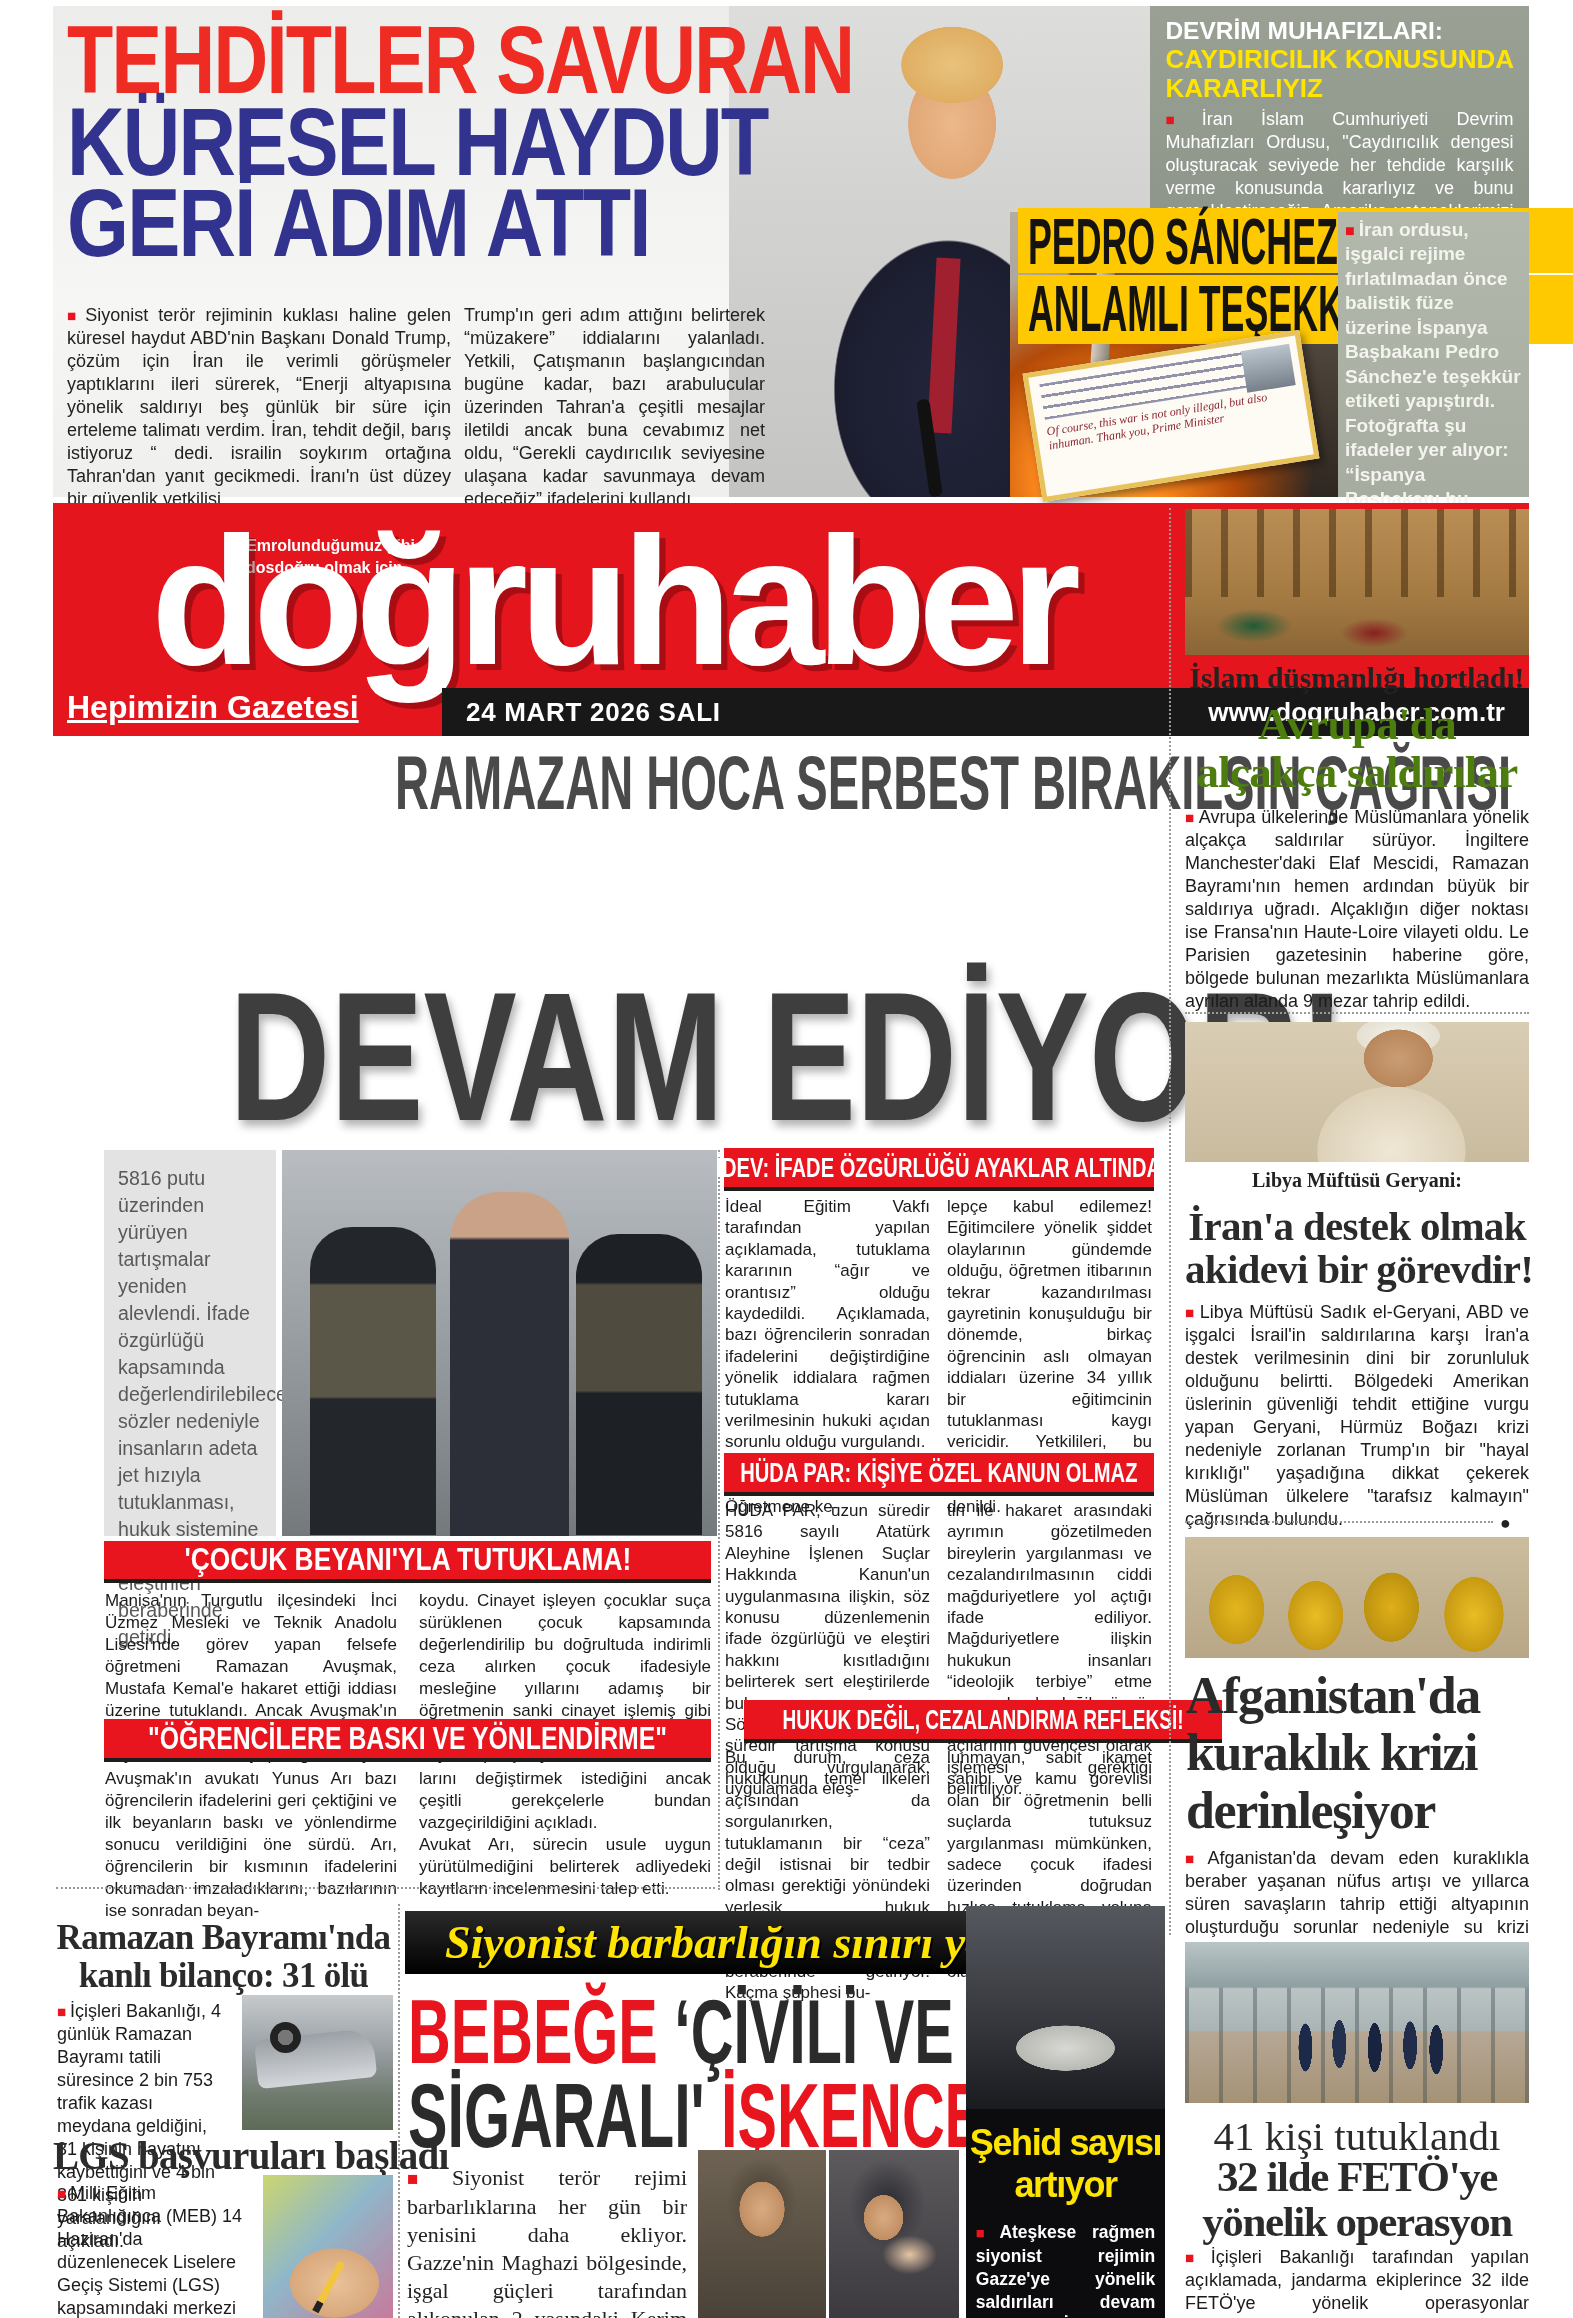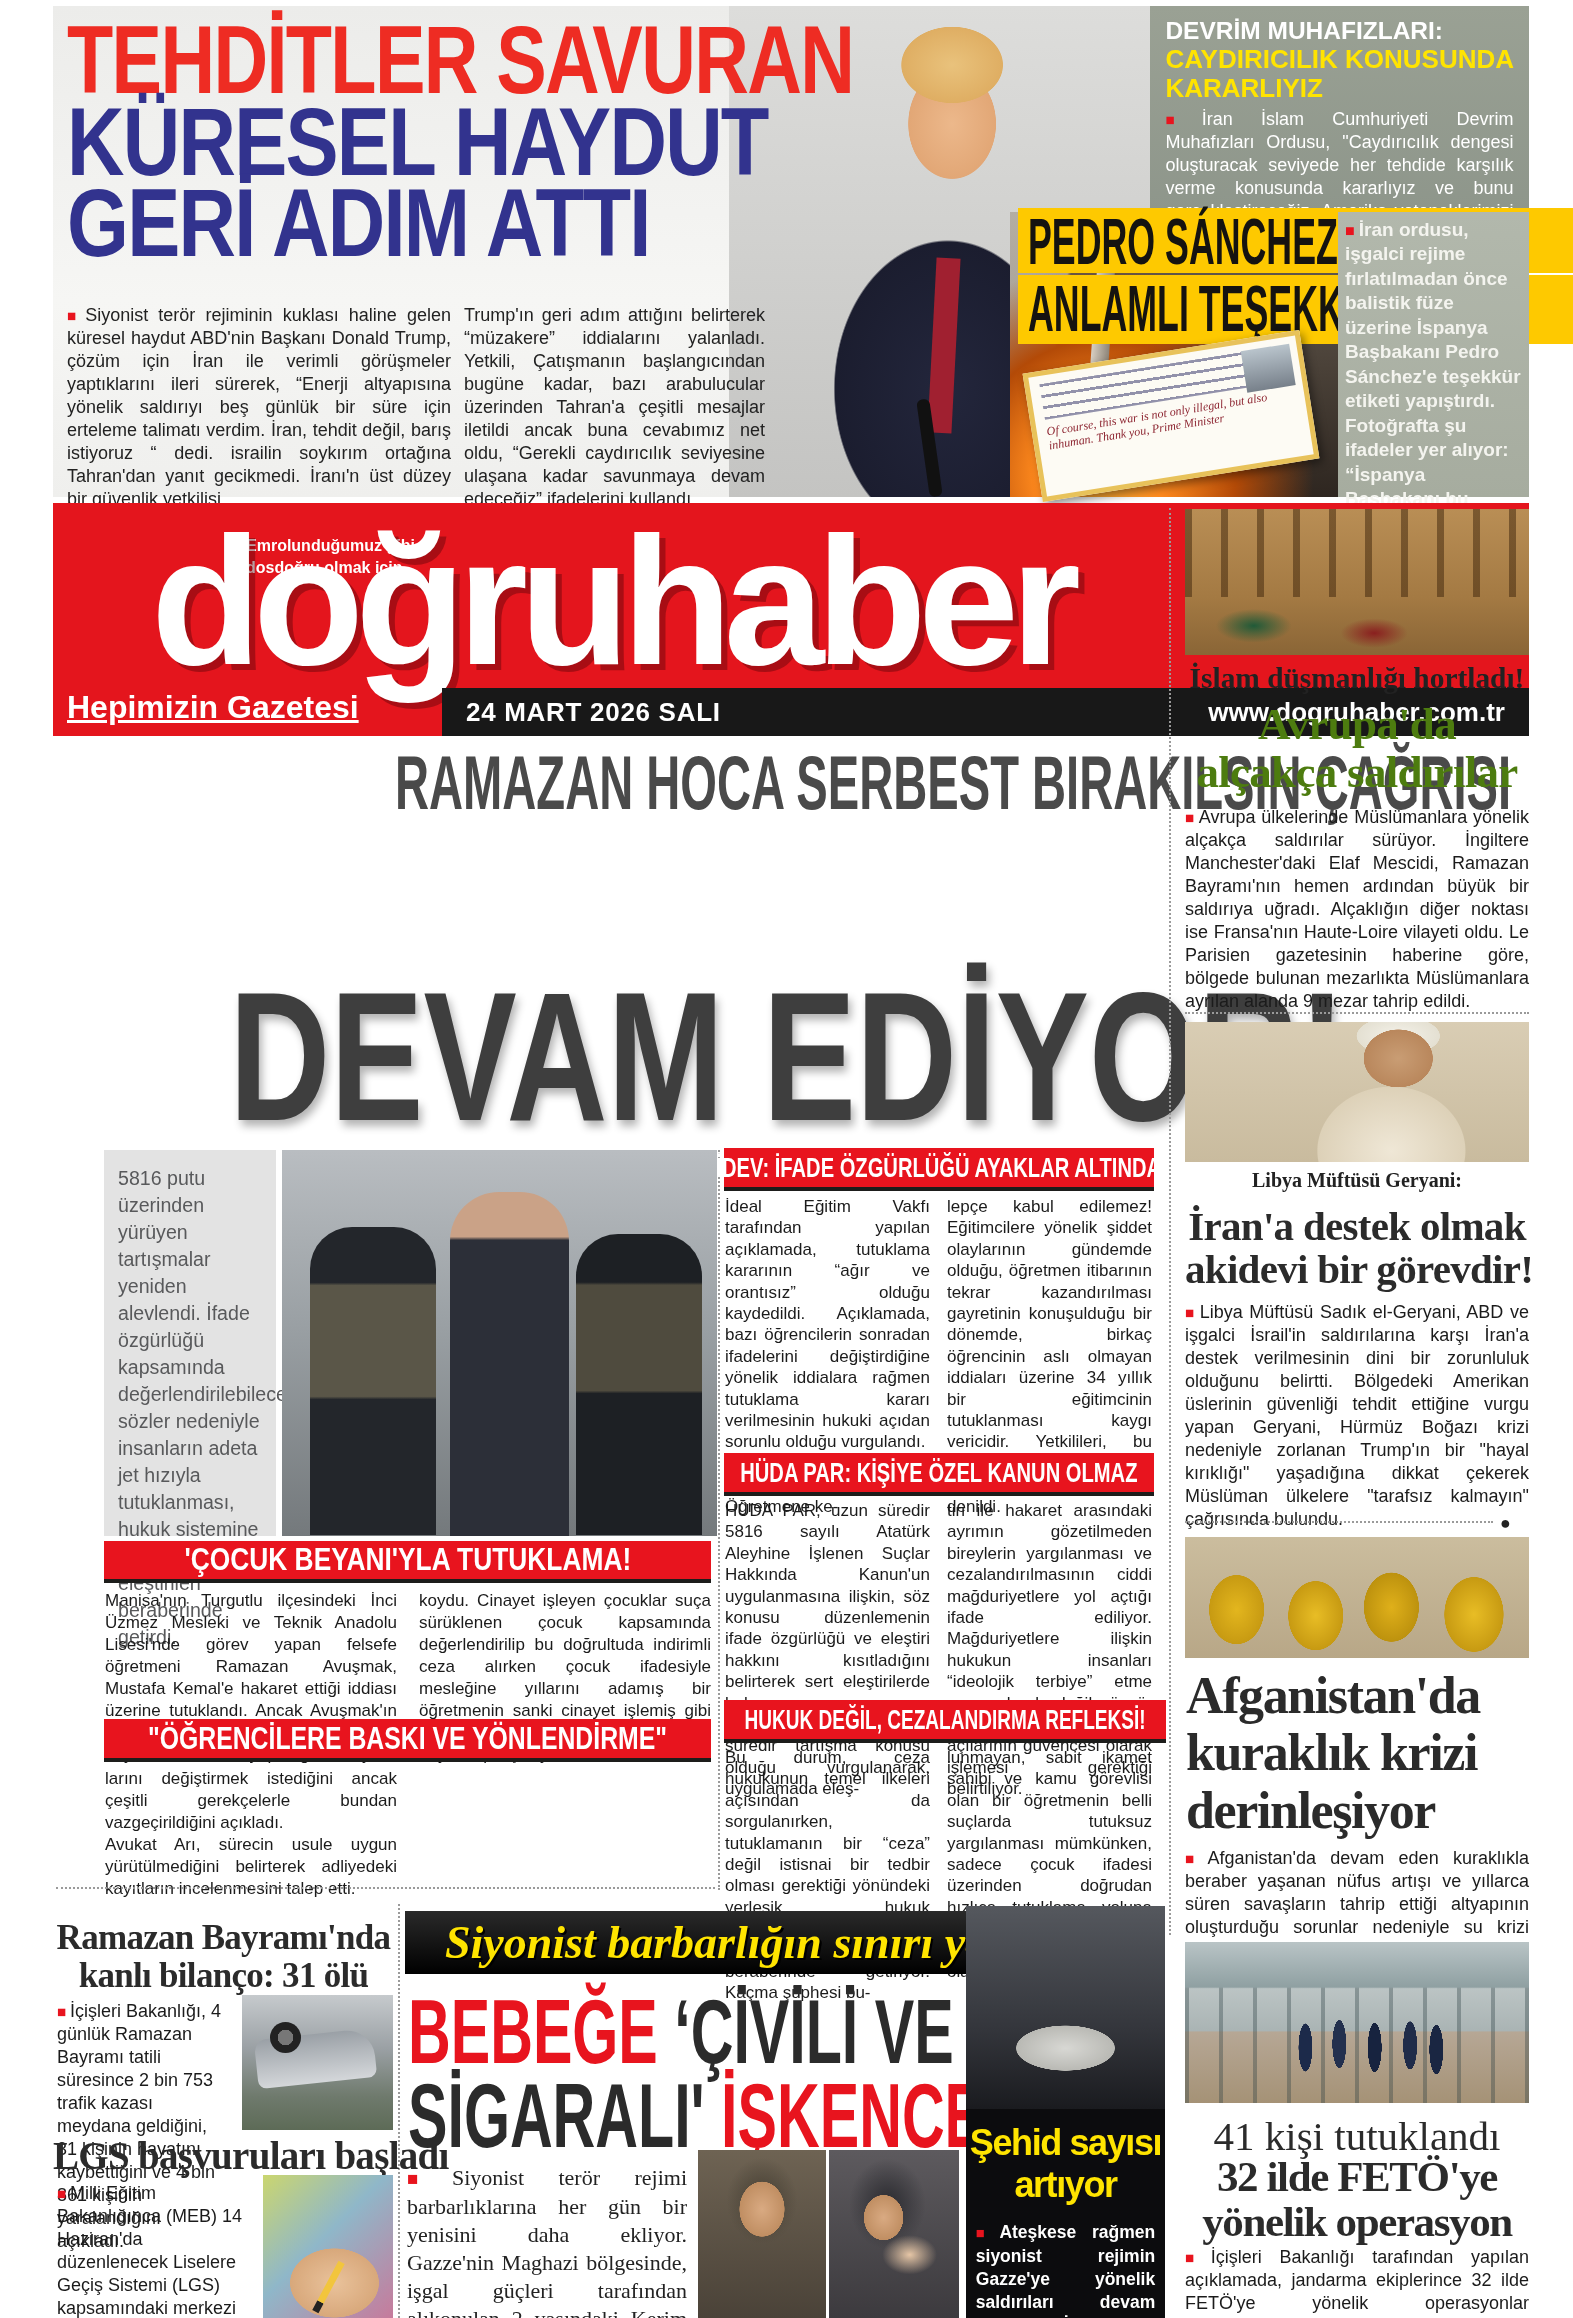--- a/index.html
+++ b/index.html
@@ -131,20 +131,21 @@
   </div>
   <div class="abs cols" style="left:105px;top:1590px;width:606px;">
     <div class="just" style="width:292px;font-size:17px;line-height:22px;">Manisa'nın Turgutlu ilçesindeki İnci Üzmez Mesleki ve Teknik Anadolu Lisesi'nde görev yapan felsefe öğretmeni Ramazan Avuşmak, Mustafa Kemal'e hakaret ettiği iddiası üzerine tutuklandı. Ancak Avuşmak'ın ifadesi ve şikayetçi öğrencilerin beyanı büyük bir haksızlık yapıldığını ortaya</div>
     <div class="just" style="width:292px;font-size:17px;line-height:22px;">koydu. Cinayet işleyen çocuklar suça sürüklenen çocuk kapsamında değerlendirilip bu doğrultuda indirimli ceza alırken çocuk ifadesiyle mesleğine yıllarını adamış bir öğretmenin sanki cinayet işlemiş gibi olağanüstü bir hızla tutuklanması büyük tepki çekiyor.</div>
   </div>
 
   <div class="abs rbanner" style="left:104px;top:1719px;width:607px;height:39px;font-size:31px;">
     <span class="sqzc" style="transform:scaleX(.8);white-space:nowrap;">"ÖĞRENCİLERE BASKI VE YÖNLENDİRME"</span>
   </div>
   <div class="abs cols" style="left:105px;top:1768px;width:606px;">
+    <div class="just pre" style="width:292px;font-size:17px;line-height:22px;">Avuşmak'ın avukatı Yunus Arı bazı öğrencilerin ifadelerini geri çektiğini ve ilk beyanların baskı ve yönlendirme sonucu verildiğini öne sürdü. Arı, öğrencilerin bir kısmının ifadelerini okumadan imzaladıklarını, bazılarının ise sonradan beyan-</div>
     <div class="just pre" style="width:292px;font-size:17px;line-height:22px;">larını değiştirmek istediğini ancak çeşitli gerekçelerle bundan vazgeçirildiğini açıkladı.
 Avukat Arı, sürecin usule uygun yürütülmediğini belirterek adliyedeki kayıtların incelenmesini talep etti.</div>
   </div>
 
   <div class="abs dot-h" style="left:56px;top:1887px;width:659px;"></div>
 
   <div class="abs dot-v" style="left:718px;top:1150px;height:740px;"></div>
 
   <div class="abs rbanner" style="left:724px;top:1148px;width:430px;height:39px;font-size:28px;">
     <span class="sqzc" style="transform:scaleX(.72);white-space:nowrap;">İDEV: İFADE ÖZGÜRLÜĞÜ AYAKLAR ALTINDA</span>
@@ -157,21 +158,21 @@
 
   <div class="abs rbanner" style="left:724px;top:1453px;width:430px;height:39px;font-size:28px;">
     <span class="sqzc" style="transform:scaleX(.72);white-space:nowrap;">HÜDA PAR: KİŞİYE ÖZEL KANUN OLMAZ</span>
   </div>
   <div class="abs cols" style="left:725px;top:1500px;width:427px;">
     <div class="just pre" style="width:205px;font-size:17px;line-height:21.4px;">HÜDA PAR, uzun süredir 5816 sayılı Atatürk Aleyhine İşlenen Suçlar Hakkında Kanun'un uygulanmasına ilişkin, söz konusu düzenlemenin ifade özgürlüğü ve eleştiri hakkını kısıtladığını belirterek sert eleştirilerde bulunuyor.
 Söz konusu kanunun uzun süredir tartışma konusu olduğu vurgulanarak, uygulamada eleş-</div>
     <div class="just" style="width:205px;font-size:17px;line-height:21.4px;">tiri ile hakaret arasındaki ayrımın gözetilmeden bireylerin yargılanması ve cezalandırılmasının ciddi mağduriyetlere yol açtığı ifade ediliyor. Mağduriyetlere ilişkin hukukun insanları “ideolojik terbiye” etme aracı olarak değil, özgür düşüncenin ve farklı bakış açılarının güvencesi olarak işlemesi gerektiği belirtiliyor.</div>
   </div>
 
-  <div class="abs rbanner" style="left:724px;top:1700px;width:442px;height:39px;font-size:28px;">
+  <div class="abs rbanner" style="left:744px;top:1700px;width:478px;height:39px;font-size:28px;">
     <span class="sqzc" style="transform:scaleX(.68);white-space:nowrap;">HUKUK DEĞİL, CEZALANDIRMA REFLEKSİ!</span>
   </div>
   <div class="abs cols" style="left:725px;top:1747px;width:427px;">
     <div class="just" style="width:205px;font-size:17px;line-height:21.4px;">Bu durum, ceza hukukunun temel ilkeleri açısından da sorgulanırken, tutuklamanın bir “ceza” değil istisnai bir tedbir olması gerektiği yönündeki yerleşik hukuk yaklaşımının ihlal edildiği yönündeki eleştirileri beraberinde getiriyor. Kaçma şüphesi bu-</div>
     <div class="just" style="width:205px;font-size:17px;line-height:21.4px;">lunmayan, sabit ikamet sahibi ve kamu görevlisi olan bir öğretmenin belli suçlarda tutuksuz yargılanması mümkünken, sadece çocuk ifadesi üzerinden doğrudan hızlıca tutuklama yoluna gidilmesi “hukuki değil, cezalandırma refleksi” olarak yorumlanıyor.</div>
   </div>
 
   <div class="abs dot-h" style="left:724px;top:1924px;width:430px;"></div>
 
   <div class="abs dot-v" style="left:1169px;top:508px;height:1427px;"></div>

